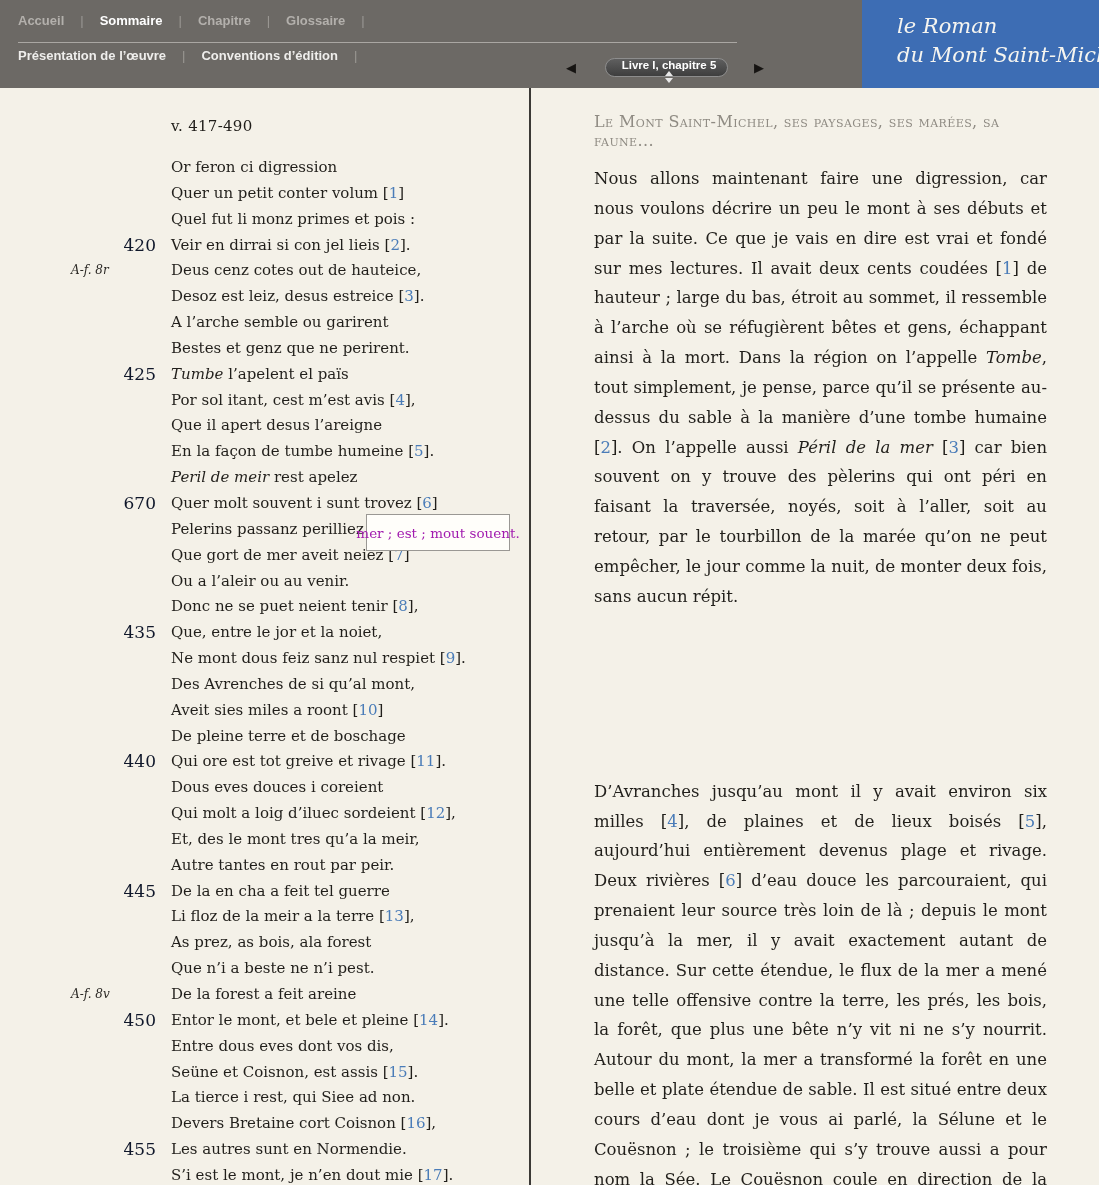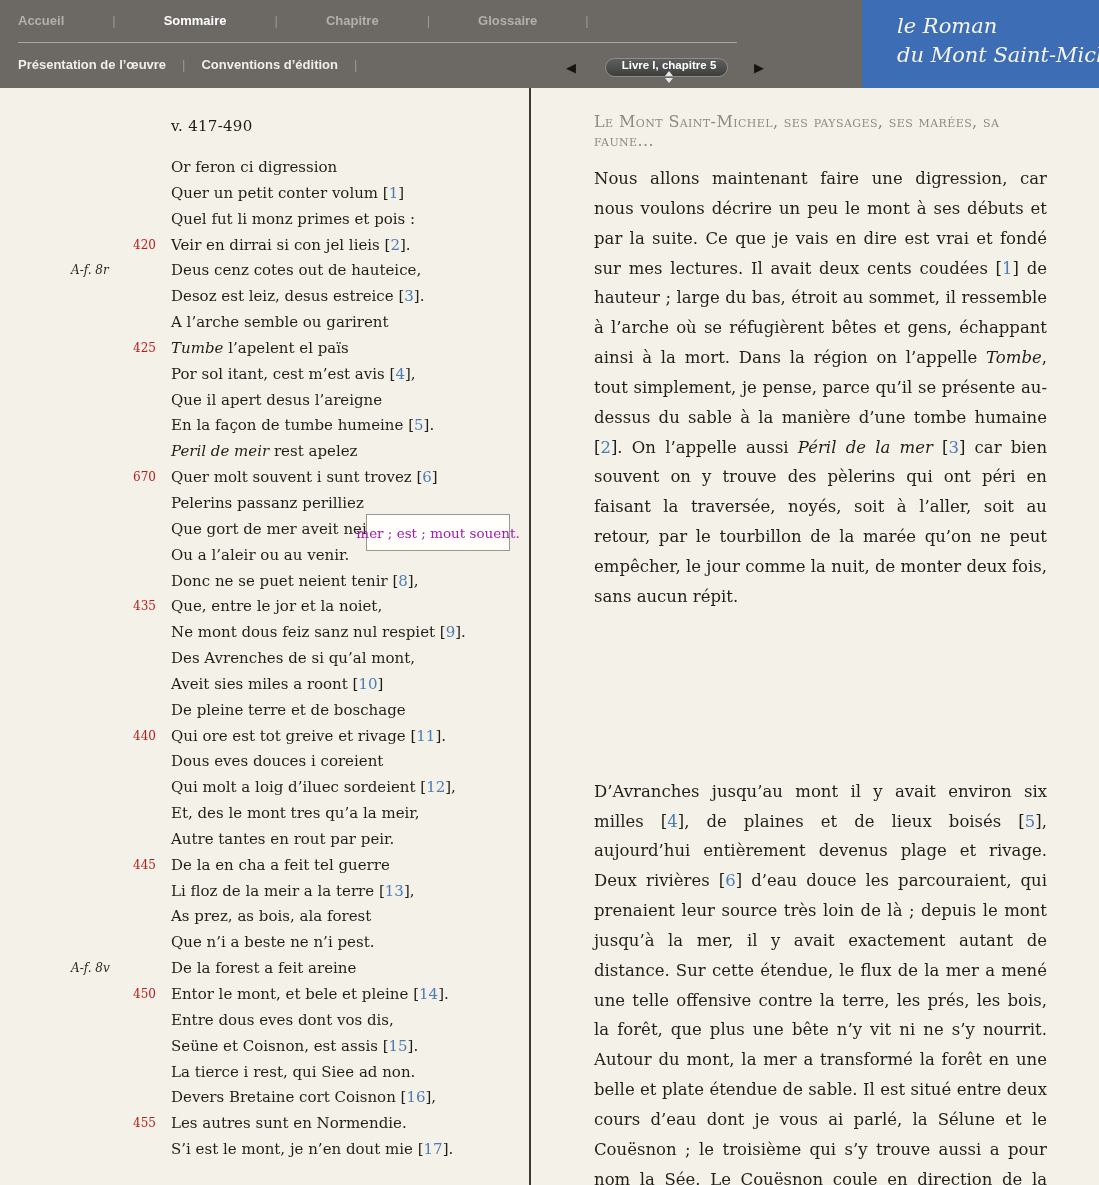--- a/index.html
+++ b/index.html
@@ -15,22 +15,22 @@
     background:#6c6965;z-index:2;
   }
   .hdr-rule{
     position:absolute;top:42px;left:18px;width:719px;height:1px;
     background:#aaa7a3;
   }
   .nav-row{
     position:absolute;left:18px;display:flex;align-items:center;
     font-family:"Liberation Sans", sans-serif;font-size:13px;font-weight:bold;
   }
-  .nav-row.r1{top:13px;gap:32px;}
-  .nav-row.r2{top:57px;}
+  .nav-row.r1{top:13px;}
+  .nav-row.r2{top:48px;}
   .nav-item{color:#b3b0ac;text-decoration:none;cursor:pointer;}
   .nav-item.active{color:#ffffff;}
   .nav-item.secondary{color:#efeeec;}
   .nav-sep{color:#9b9894;margin:0 16px;font-weight:normal;}
   .chapnav{
     position:absolute;top:54px;left:566px;width:220px;height:26px;
     display:flex;align-items:center;
   }
   .arrow-btn{
     background:none;border:none;cursor:pointer;padding:0;
@@ -74,21 +74,21 @@
     margin:29px 0 20px 118px;font-size:15px;color:#1f1d19;letter-spacing:.3px;
   }
   .verses{margin:0;}
   .v-row{display:flex;align-items:flex-start;height:25.85px;line-height:25.85px;}
   .v-margin{
     width:62px;box-sizing:border-box;padding-left:18px;flex:none;
     font-style:italic;font-size:12px;color:#2c2a26;white-space:nowrap;
   }
   .v-num{
     width:41px;flex:none;text-align:right;
-    font-size:12px;color:#b91c1c;
+    font-size:17px;color:#0f172a;
   }
   .v-text{
     margin-left:15px;font-size:15px;color:#211f1b;white-space:nowrap;
   }
   .v-text em{font-style:italic;}
   .fn{color:#4a7cb8;text-decoration:none;cursor:pointer;}
   .tooltip{
     position:absolute;left:313px;top:426px;width:144px;height:37px;
     background:#fffefa;border:1px solid #9a9894;box-sizing:border-box;
     display:flex;align-items:center;justify-content:center;
@@ -180,20 +180,25 @@
         </div>
         <div class="v-row">
           <span class="v-margin"></span>
           <span class="v-num"></span>
           <span class="v-text">Desoz est leiz, desus estreice [<a class="fn">3</a>].</span>
         </div>
         <div class="v-row">
           <span class="v-margin"></span>
           <span class="v-num"></span>
           <span class="v-text">A l’arche semble ou garirent</span>
+        </div>
+        <div class="v-row">
+          <span class="v-margin"></span>
+          <span class="v-num"></span>
+          <span class="v-text">Bestes et genz que ne perirent.</span>
         </div>
         <div class="v-row">
           <span class="v-margin"></span>
           <span class="v-num">425</span>
           <span class="v-text"><em>Tumbe</em> l’apelent el païs</span>
         </div>
         <div class="v-row">
           <span class="v-margin"></span>
           <span class="v-num"></span>
           <span class="v-text">Por sol itant, cest m’est avis [<a class="fn">4</a>],</span>

